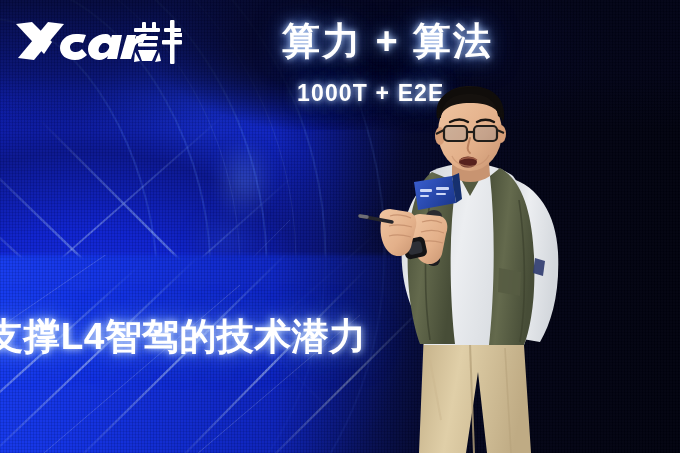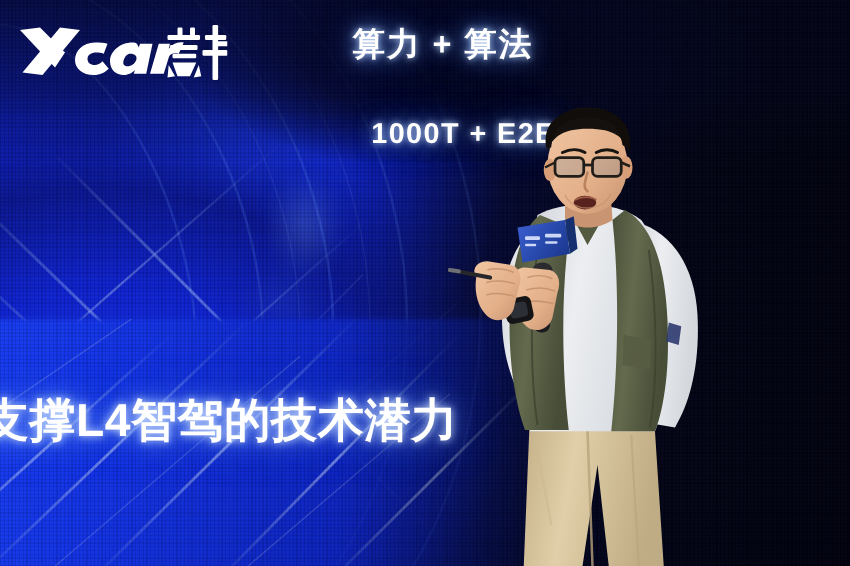--- a/index.html
+++ b/index.html
@@ -111,26 +111,26 @@
     letter-spacing: .02em;
     white-space: nowrap;
     text-shadow:
       0 0 6px rgba(190,215,255,0.95),
       0 0 16px rgba(110,160,255,0.75),
       0 0 30px rgba(70,120,255,0.55);
   }
   #headline-main {
     top: 22px;
     left: 282px;
-    font-size: 26px;
+    font-size: 38px;
     line-height: 1;
     letter-spacing: .06em;
   }
   #headline-sub {
-    top: 95px;
+    top: 82px;
     left: 297px;
     font-size: 23px;
     line-height: 1;
     letter-spacing: .05em;
     font-weight: 700;
   }
   #headline-lower {
     top: 318px;
     left: -14px;
     font-size: 37px;

